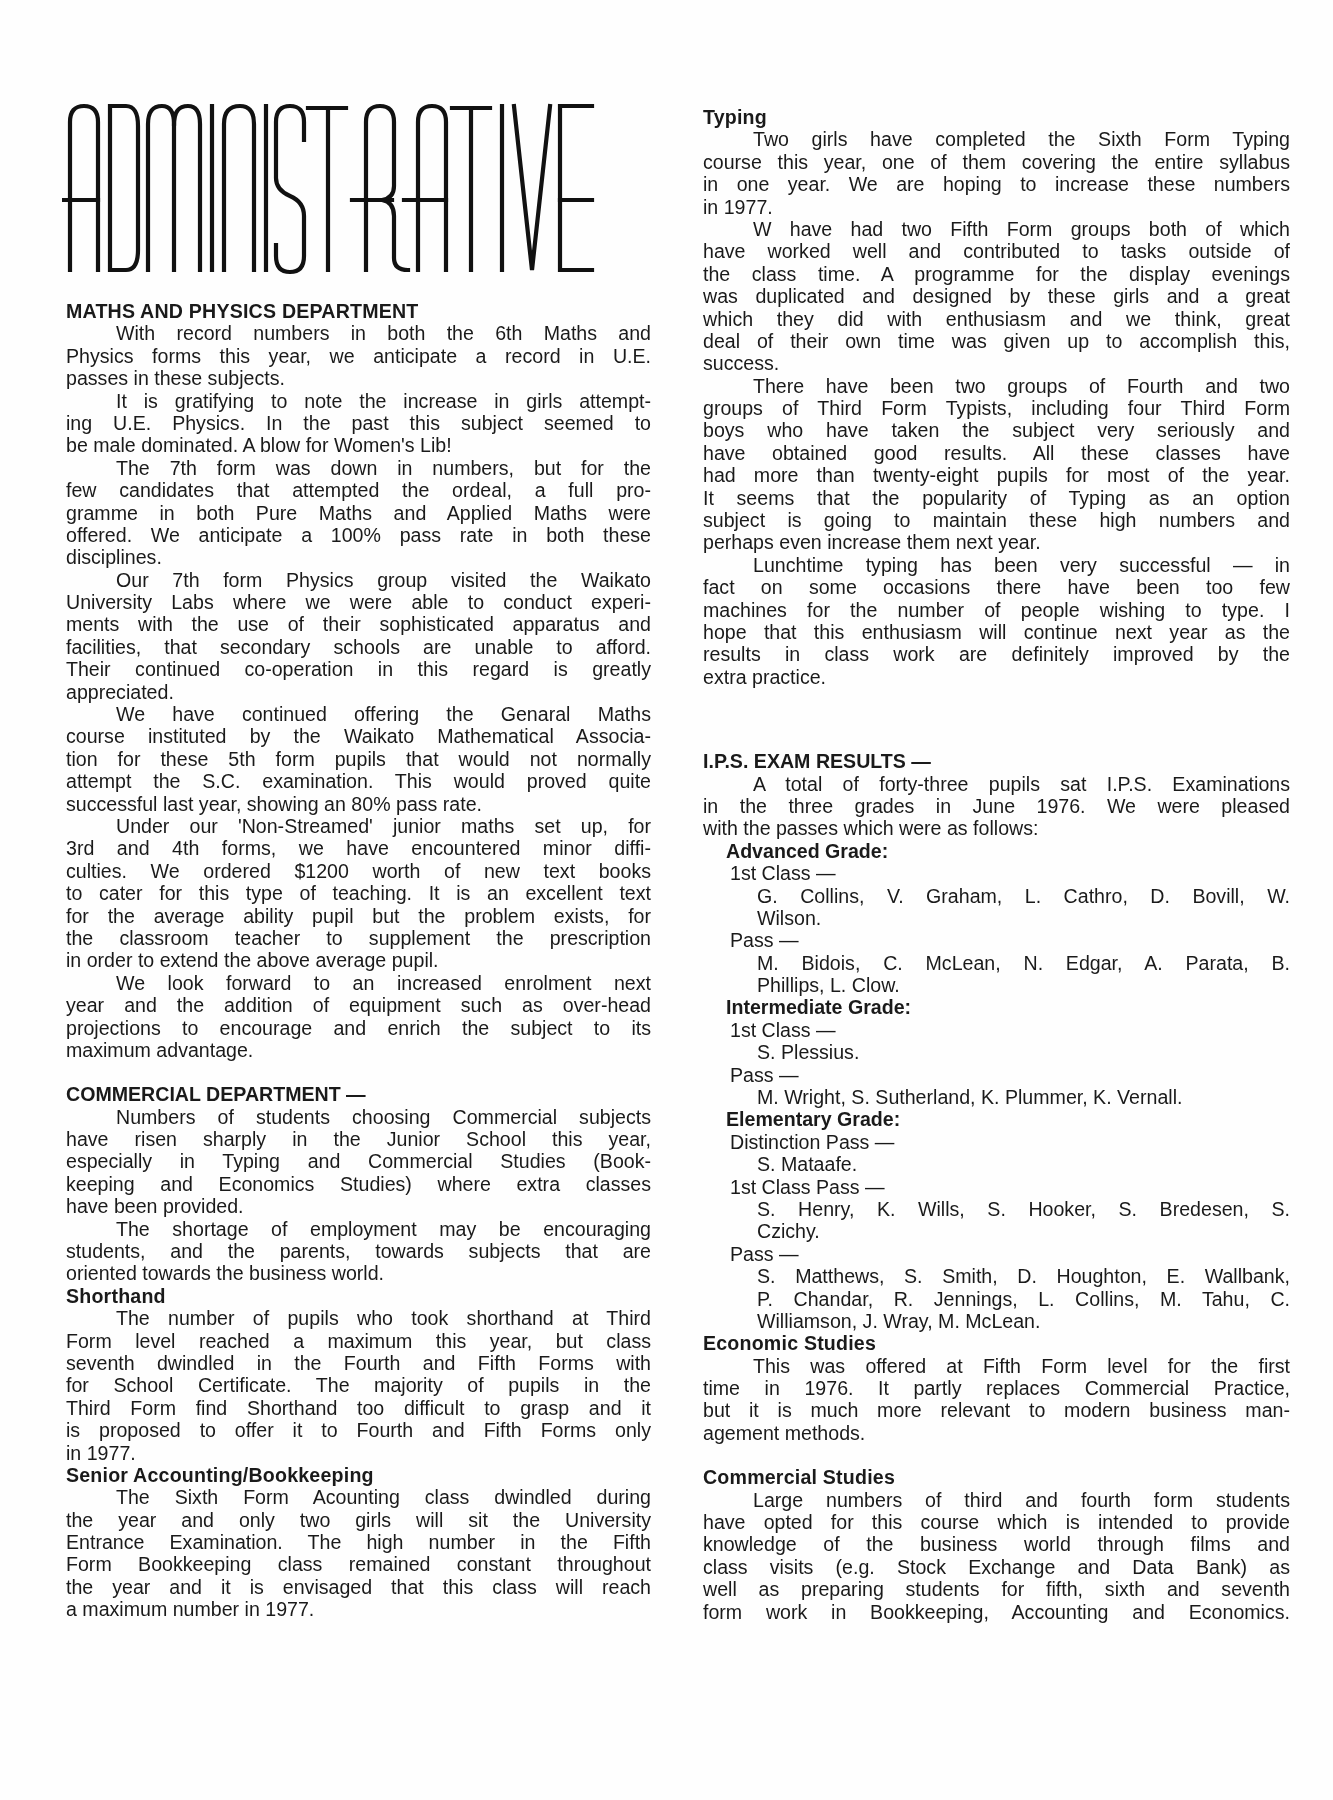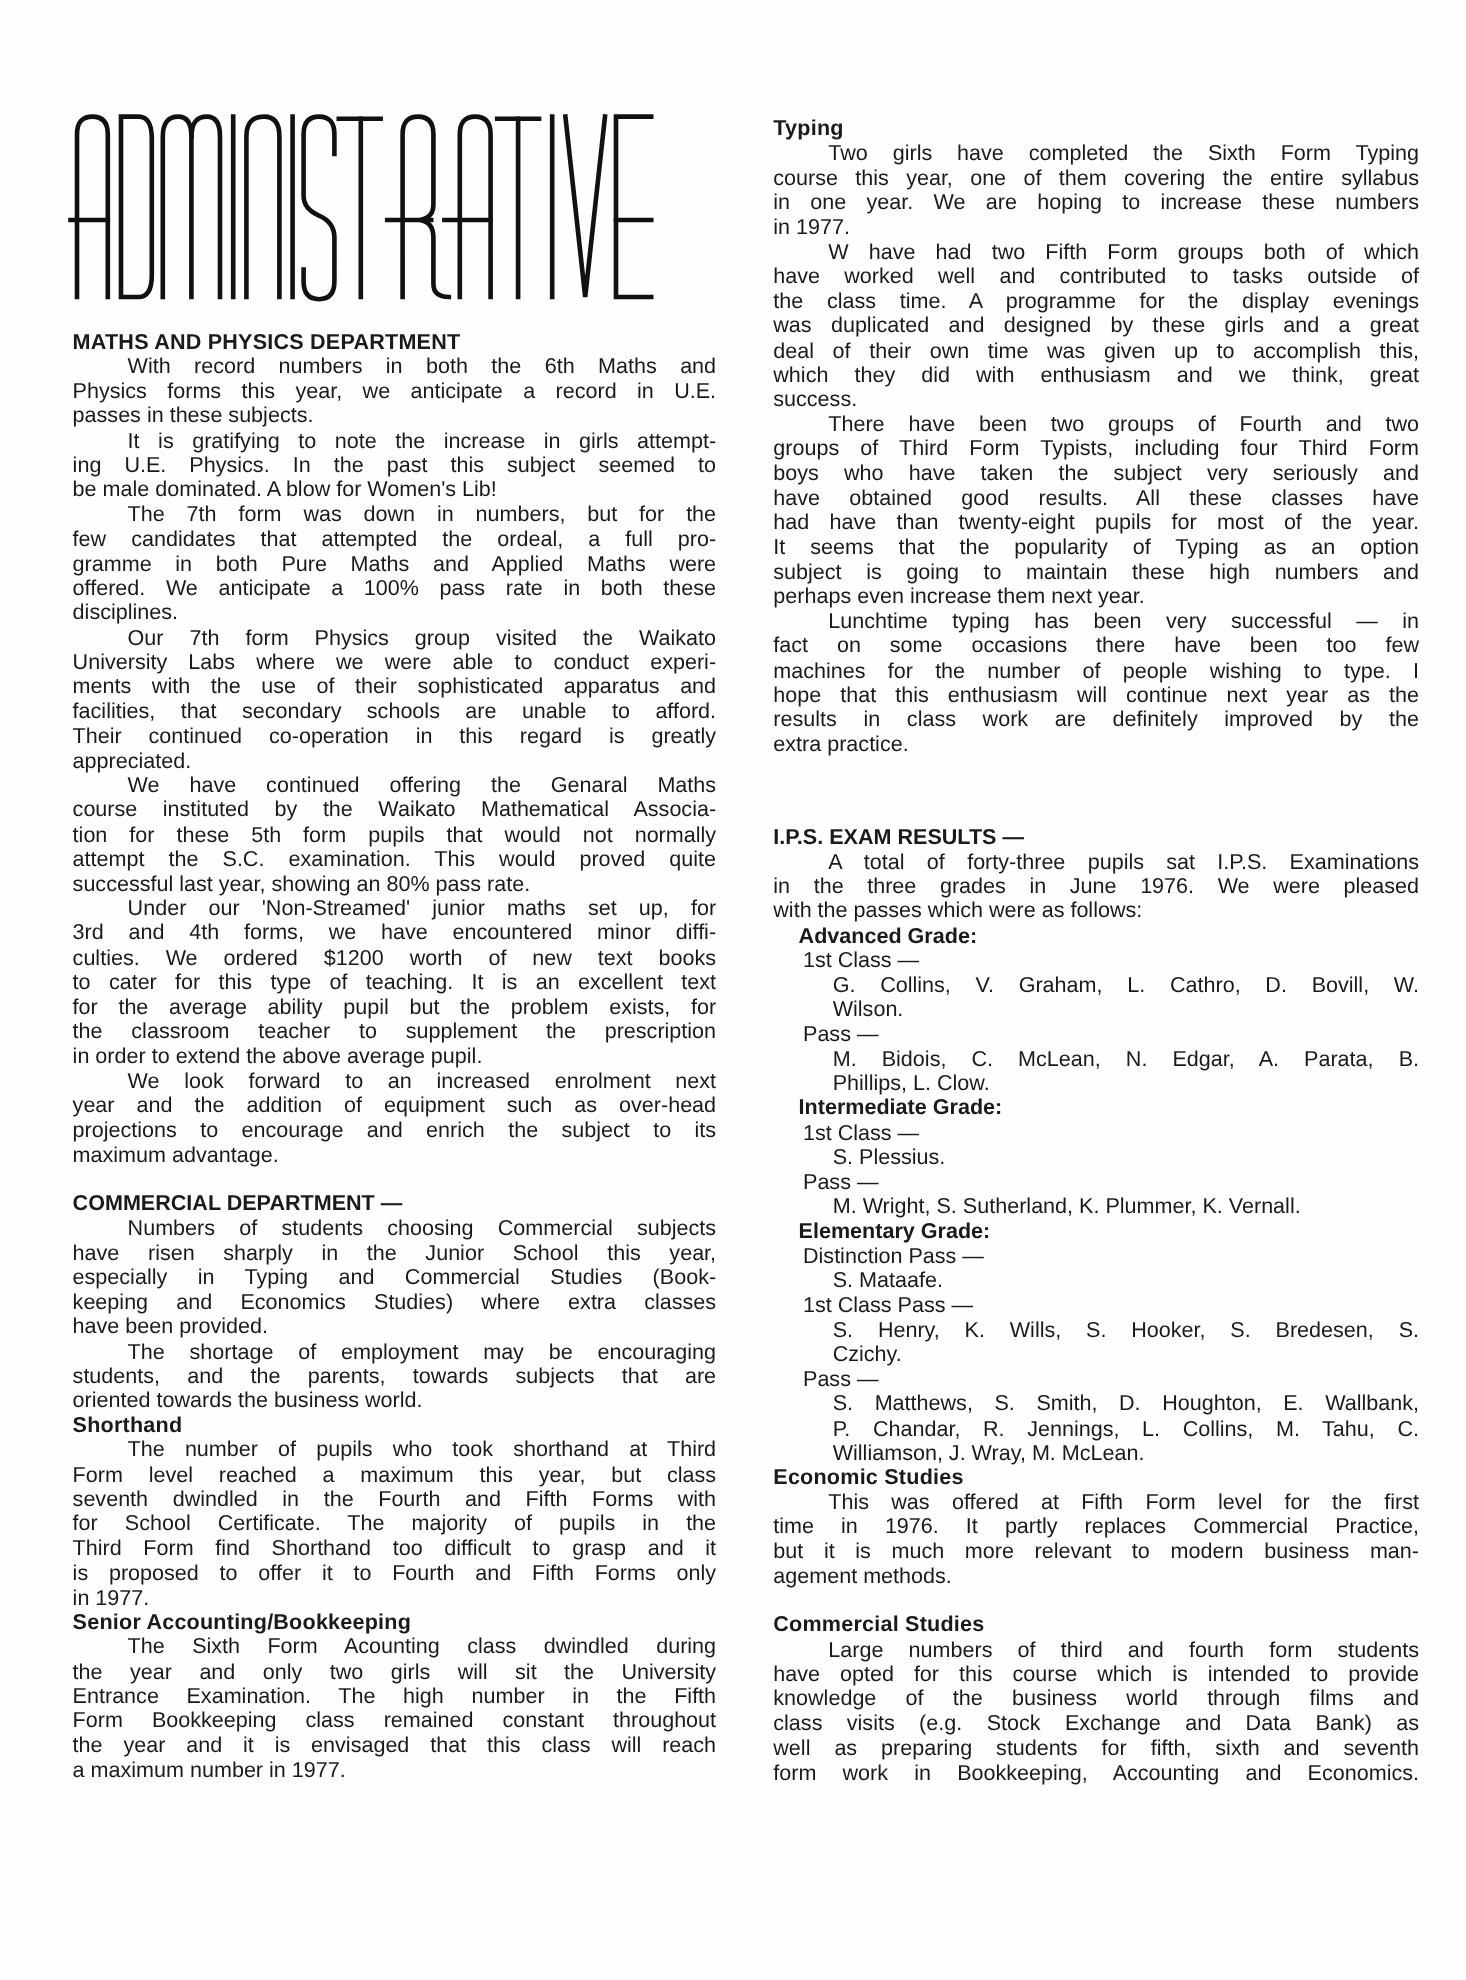--- a/index.html
+++ b/index.html
@@ -205,30 +205,30 @@
         <span class="line indent">Two girls have completed the Sixth Form Typing</span>
         <span class="line">course this year, one of them covering the entire syllabus</span>
         <span class="line">in one year.  We are hoping to increase these numbers</span>
         <span class="line last">in 1977.</span>
       </div>
       <div>
         <span class="line indent">W have had two Fifth Form groups both of which</span>
         <span class="line">have worked well and contributed to tasks outside of</span>
         <span class="line">the class time.  A programme for the display evenings</span>
         <span class="line">was duplicated and designed by these girls and a great</span>
+        <span class="line">which they did with enthusiasm and we think, great</span>
         <span class="line">deal of their own time was given up to accomplish this,</span>
-        <span class="line">which they did with enthusiasm and we think, great</span>
         <span class="line last">success.</span>
       </div>
       <div>
         <span class="line indent">There have been two groups of Fourth and two</span>
         <span class="line">groups of Third Form Typists, including four Third Form</span>
         <span class="line">boys who have taken the subject very seriously and</span>
         <span class="line">have obtained good results.  All these classes have</span>
-        <span class="line">had have than twenty-eight pupils for most of the year.</span>
+        <span class="line">had more than twenty-eight pupils for most of the year.</span>
         <span class="line">It seems that the popularity of Typing as an option</span>
         <span class="line">subject is going to maintain these high numbers and</span>
         <span class="line last">perhaps even increase them next year.</span>
       </div>
       <div>
         <span class="line indent">Lunchtime typing has been very successful — in</span>
         <span class="line">fact on some occasions there have been too few</span>
         <span class="line">machines for the number of people wishing to type.  I</span>
         <span class="line">hope that this enthusiasm will continue next year as the</span>
         <span class="line">results in class work are definitely improved by the</span>

